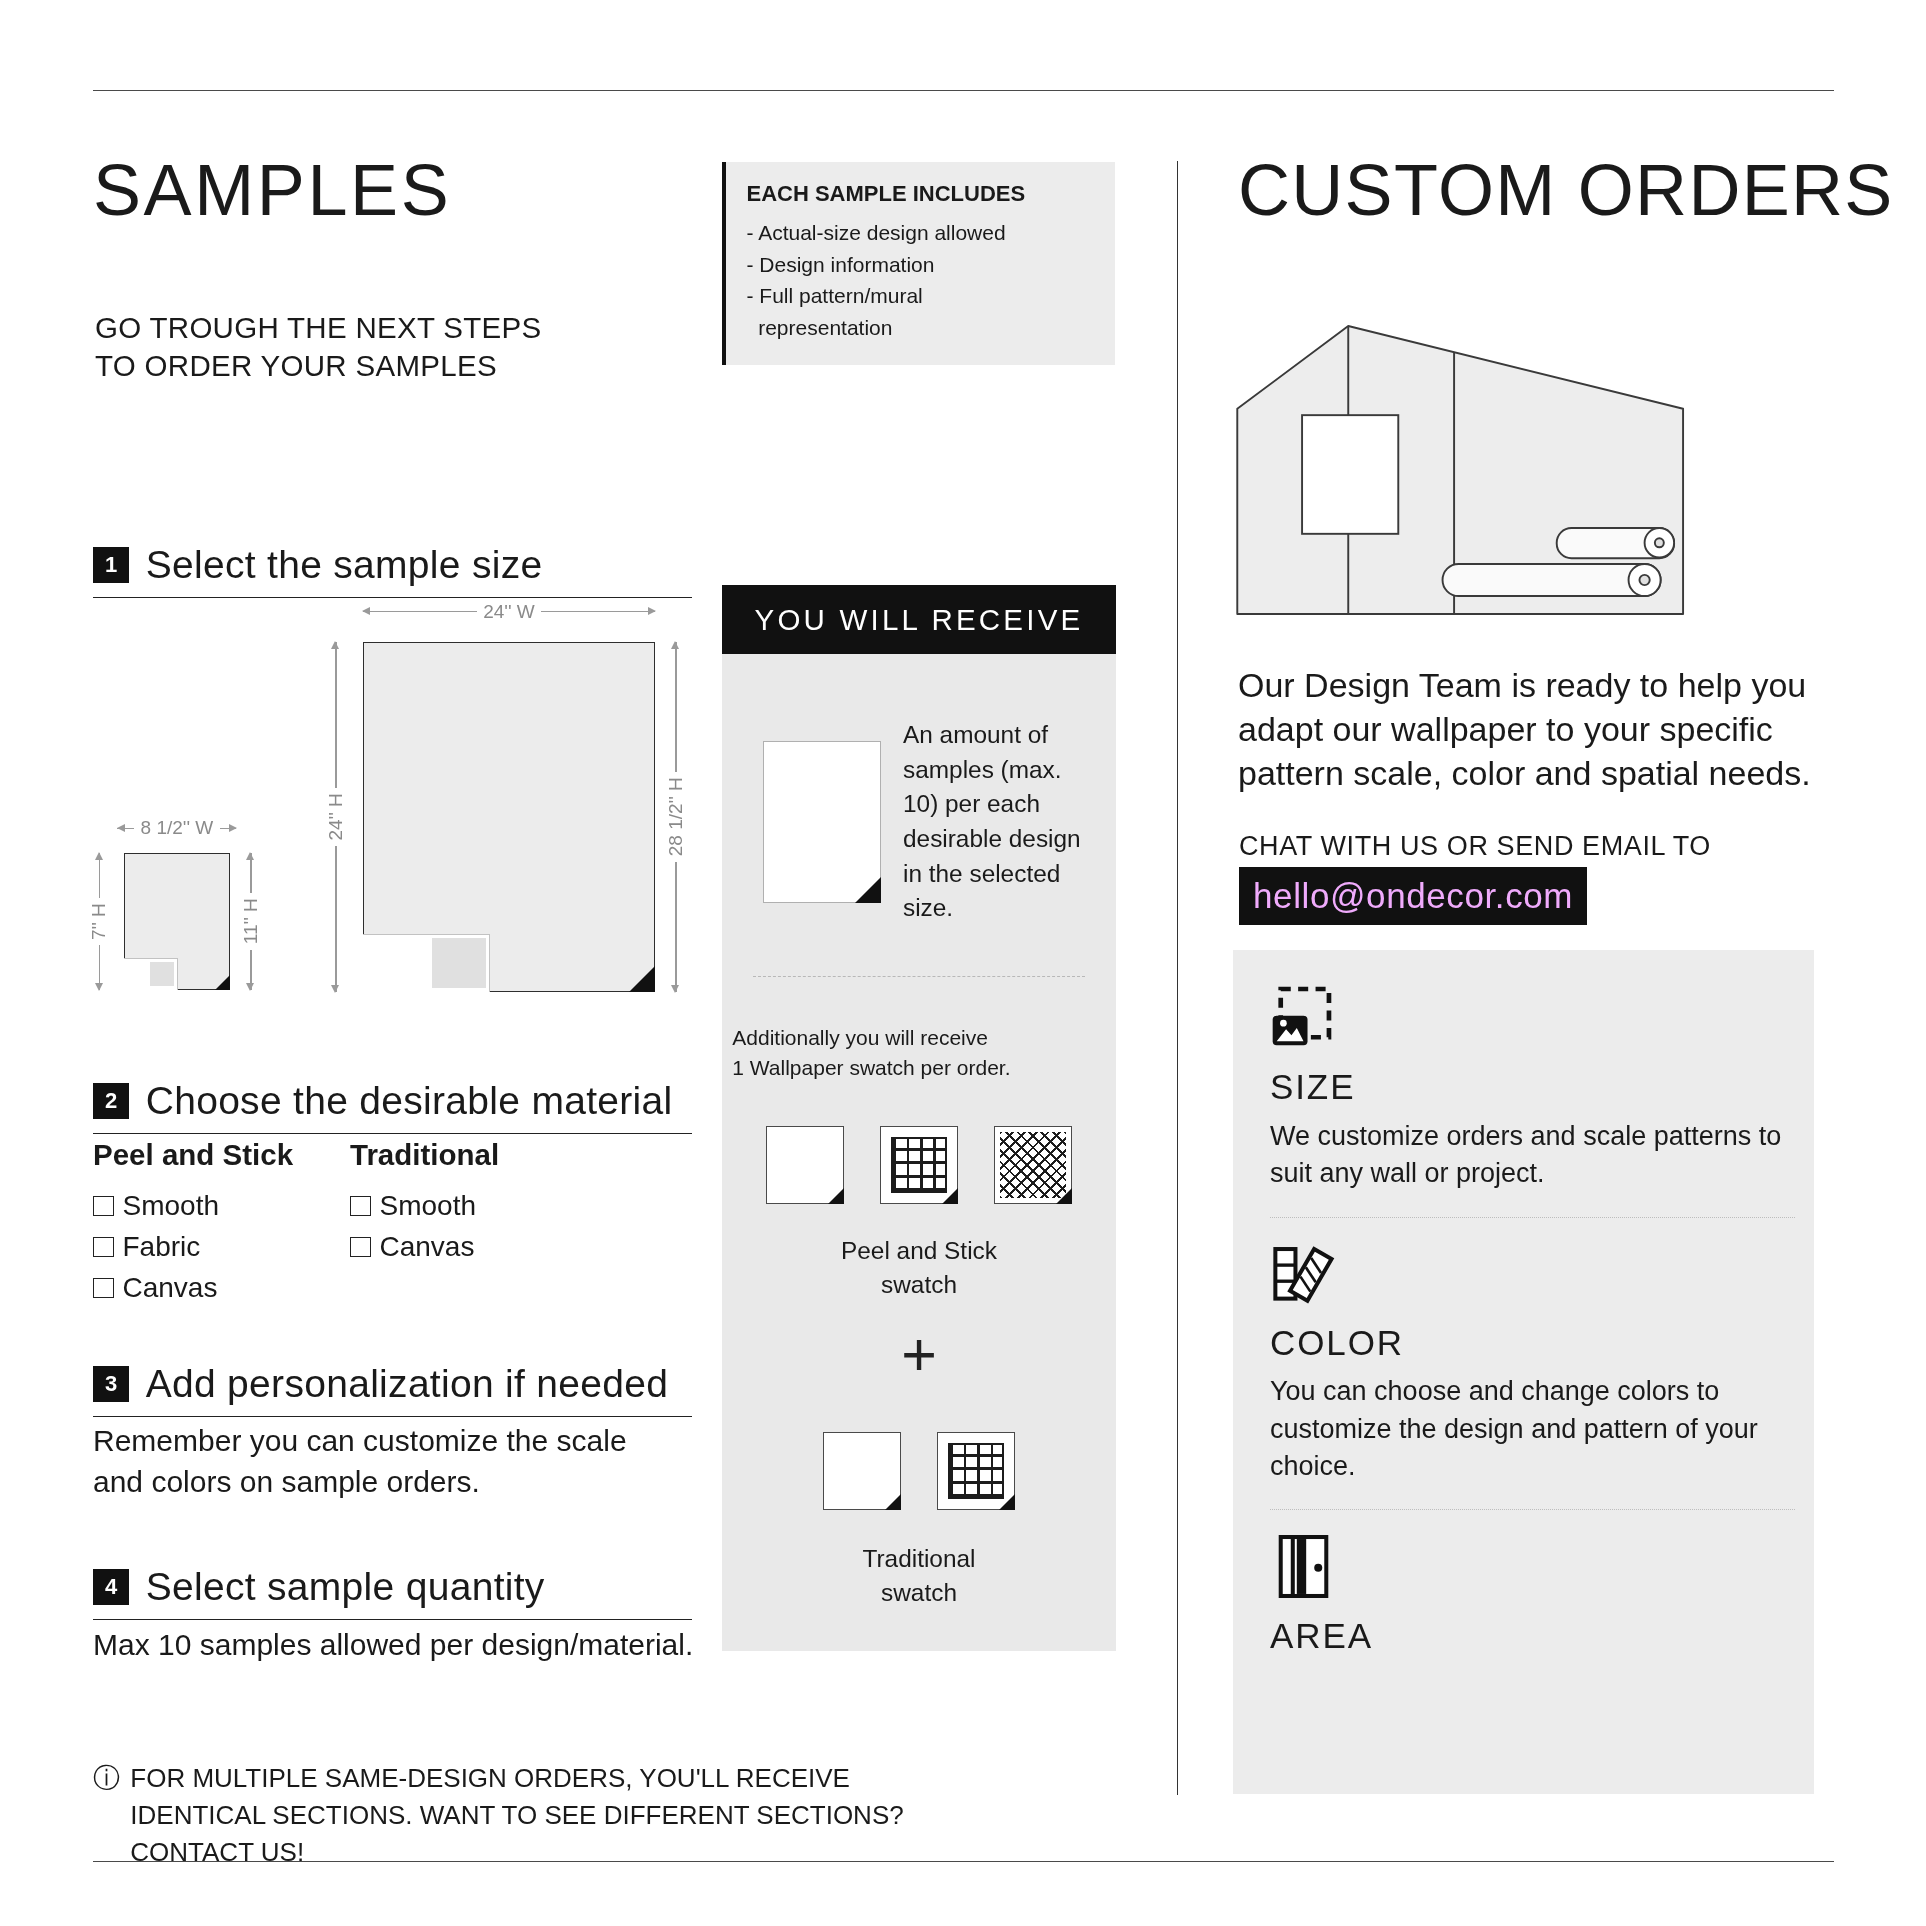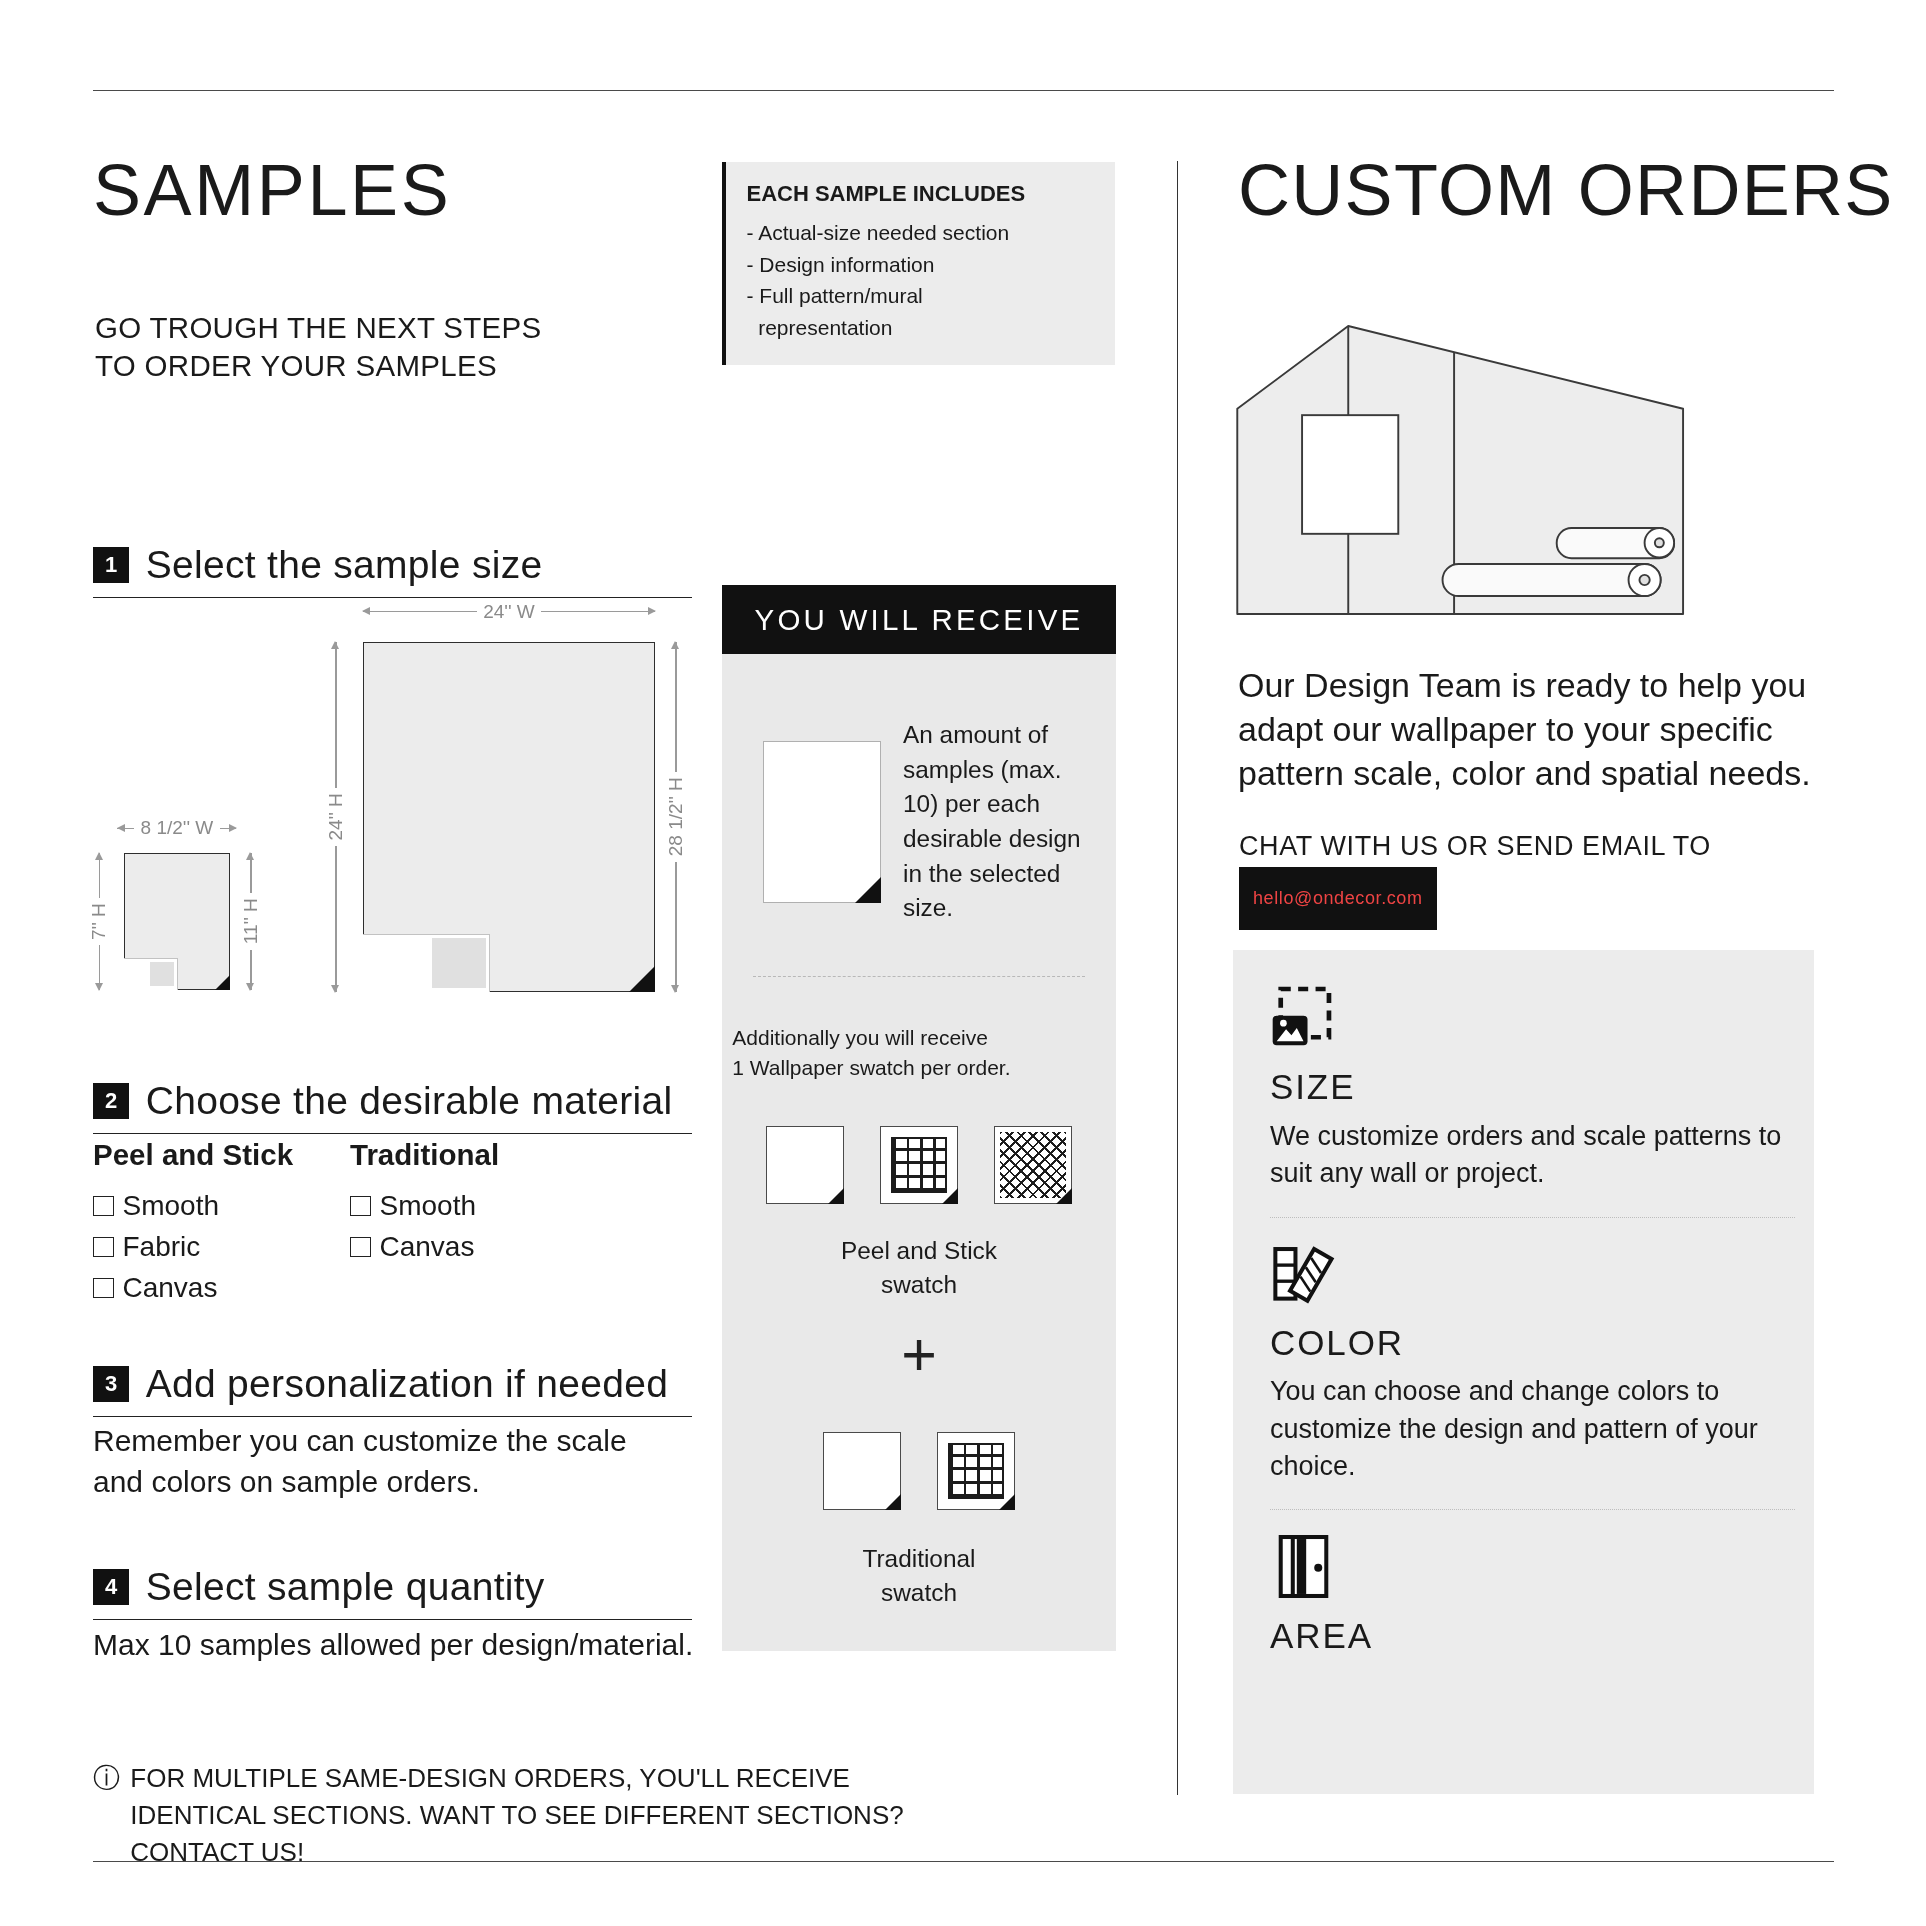--- a/index.html
+++ b/index.html
@@ -111,22 +111,22 @@
                 white-space:pre-line}
   #swatch-label1{top:580px}
   #swatch-label2{top:888px}
   .plus-sign{position:absolute;left:0;right:0;top:665px;text-align:center;font-size:61px;
              font-weight:300;color:#222}
 
   
   .house{position:absolute;left:1236px;top:324px;width:449px;height:292px}
   .custom-intro{position:absolute;left:1238px;top:663px;width:596px;font-size:34px;line-height:1.3}
   .chat-label{position:absolute;left:1239px;top:831px;font-size:27px;letter-spacing:0.6px;white-space:nowrap}
-  .email-badge{position:absolute;left:1239px;top:867px;background:#111;color:#ef4444;font-size:18px;
-               padding:21px 14px;letter-spacing:0.6px;white-space:nowrap}
+  .email-badge{position:absolute;left:1239px;top:867px;background:#111;color:#f0abfc;font-size:35px;
+               padding:9px 14px;letter-spacing:0.6px;white-space:nowrap}
   .custom-panel{position:absolute;left:1233px;top:950px;width:581px;min-height:844px;
                 background:var(--panel-gray,#ececec);padding:35px 14px 26px 37px}
   .feature-icon{width:67px;height:67px;display:block}
   .feature-title{font-size:35px;letter-spacing:1.9px;margin:15.4px 0 10.3px;font-weight:400}
   .feature-text{font-size:27px;line-height:1.38;max-width:533px}
   .dotted-sep{border-top:1.9px dotted #bdbdbd;margin:24.4px 5.1px 23px 0}
 </style>
 </head>
 <body>
 
@@ -135,21 +135,21 @@
   <div class="hrule" style="top:90px"></div>
   <div class="hrule" style="top:1861px"></div>
   <div class="vdivider"></div>
 
   <h1 class="big-title samples-title">SAMPLES</h1>
   <div class="samples-intro">GO TROUGH THE NEXT STEPS
 TO ORDER YOUR SAMPLES</div>
 
   <div class="includes-box">
     <div class="includes-title">EACH SAMPLE INCLUDES</div>
-    <div class="includes-item">- Actual-size needed section</div>
+    <div class="includes-item">- Actual-size design allowed</div>
     <div class="includes-item">- Design information</div>
     <div class="includes-item">- Full pattern/mural
   representation</div>
   </div>
 
   <div class="step-header" id="step1">
     <span class="step-num">1</span>
     <span class="step-title">Select the sample size</span>
   </div>
 

